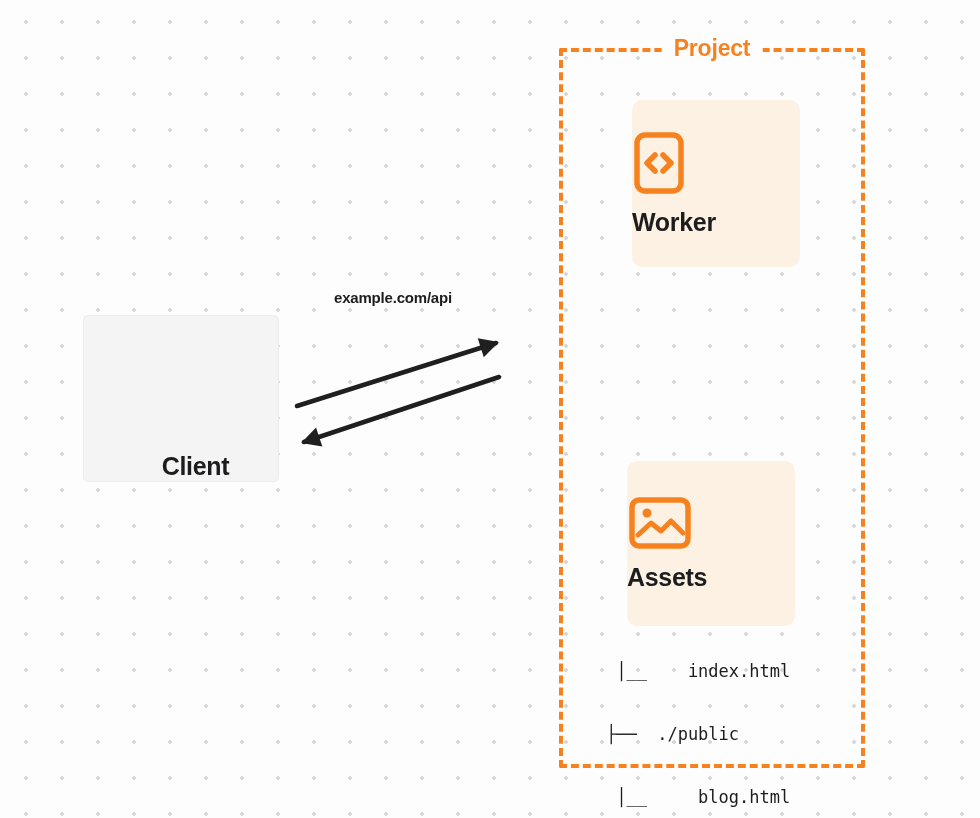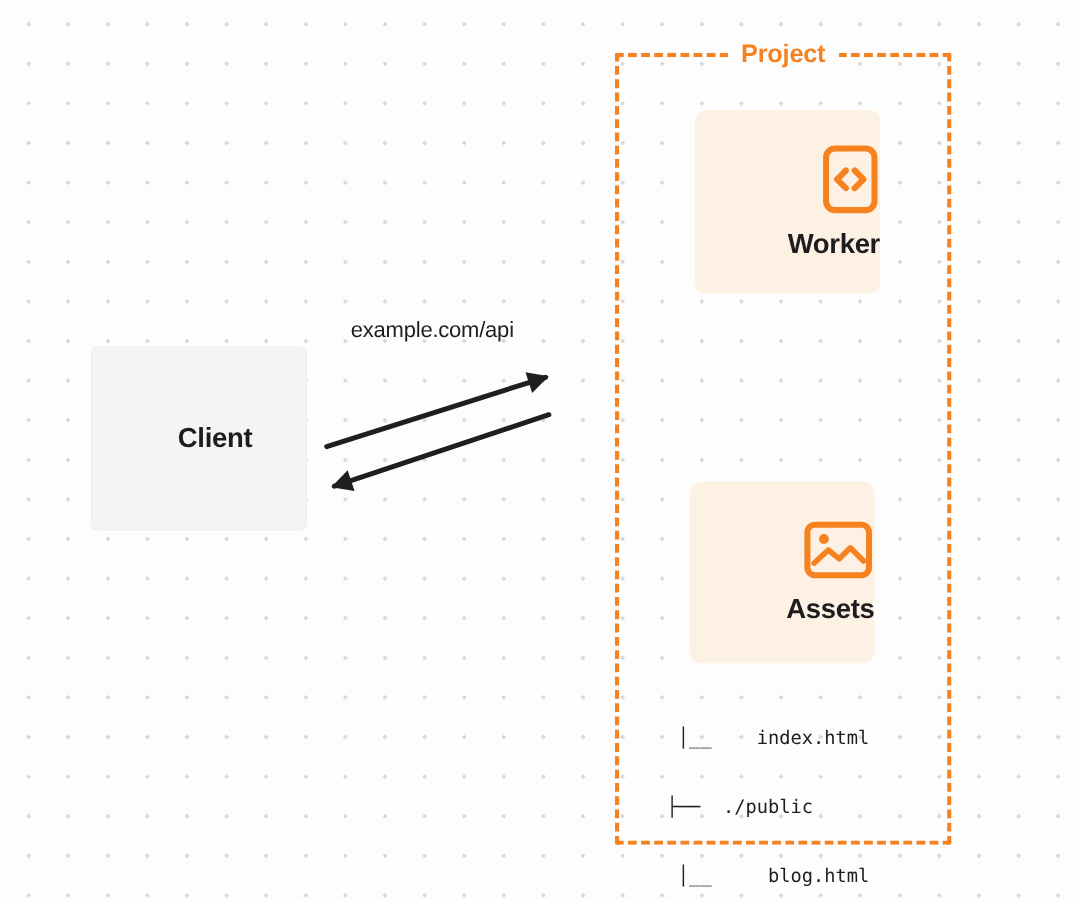--- a/index.html
+++ b/index.html
@@ -18,52 +18,52 @@
     background-color:var(--bg);
     background-image:radial-gradient(circle, var(--dot) 1.6px, transparent 1.8px);
     background-size:36px 36px;
     background-position:8px 4px;
     font-family:"Liberation Sans", sans-serif;
     color:var(--ink);
   }
   .arrows{position:absolute;left:0;top:0;width:980px;height:818px;}
   .request-label{
     position:absolute;left:308px;top:289px;width:170px;
-    text-align:center;font-size:20px;font-weight:400;color:var(--ink);
+    text-align:center;font-size:15px;font-weight:700;color:var(--ink);
     letter-spacing:-0.2px;
   }
   .client-box{
     position:absolute;left:83px;top:315px;width:165px;height:165px;
     background:var(--client-bg);
     border:1px solid #ededef;
     border-radius:5px;
-    display:flex;align-items:center;justify-content:center;padding-left:29px;
+    display:flex;align-items:flex-end;justify-content:center;padding-left:29px;
   }
   .node-label{font-size:25px;font-weight:700;color:var(--ink);letter-spacing:-0.3px;}
   .project-box{
     position:absolute;left:559px;top:48px;width:298px;height:712px;
     border:4px dashed var(--accent);
     border-radius:2px;
   }
   .project-label{
     position:absolute;top:-17px;left:50%;transform:translateX(-50%);
     background:var(--bg);
     padding:0 12px;
     font-size:23px;font-weight:700;color:var(--accent);
     letter-spacing:-0.2px;white-space:nowrap;
   }
   .card{
     position:absolute;
     background:var(--card-bg);
     border-radius:10px;
-    display:flex;flex-direction:column;align-items:flex-end;justify-content:center;
+    display:flex;flex-direction:column;align-items:flex-start;justify-content:center;
     gap:12px;
   }
   .worker-card{left:632px;top:100px;width:168px;height:167px;}
-  .assets-card{left:627px;top:438px;width:168px;height:165px;}
+  .assets-card{left:627px;top:461px;width:168px;height:165px;}
   .card-label{font-size:25px;font-weight:700;color:var(--ink);letter-spacing:-0.3px;}
   .icon{display:flex;align-items:center;justify-content:center;}
   .file-tree{
     position:absolute;left:606px;top:619px;
     font-family:"DejaVu Sans Mono", monospace;
     font-size:17px;line-height:21px;
     color:var(--ink);
     white-space:pre;
   }
   .tree-line{white-space:pre;}

